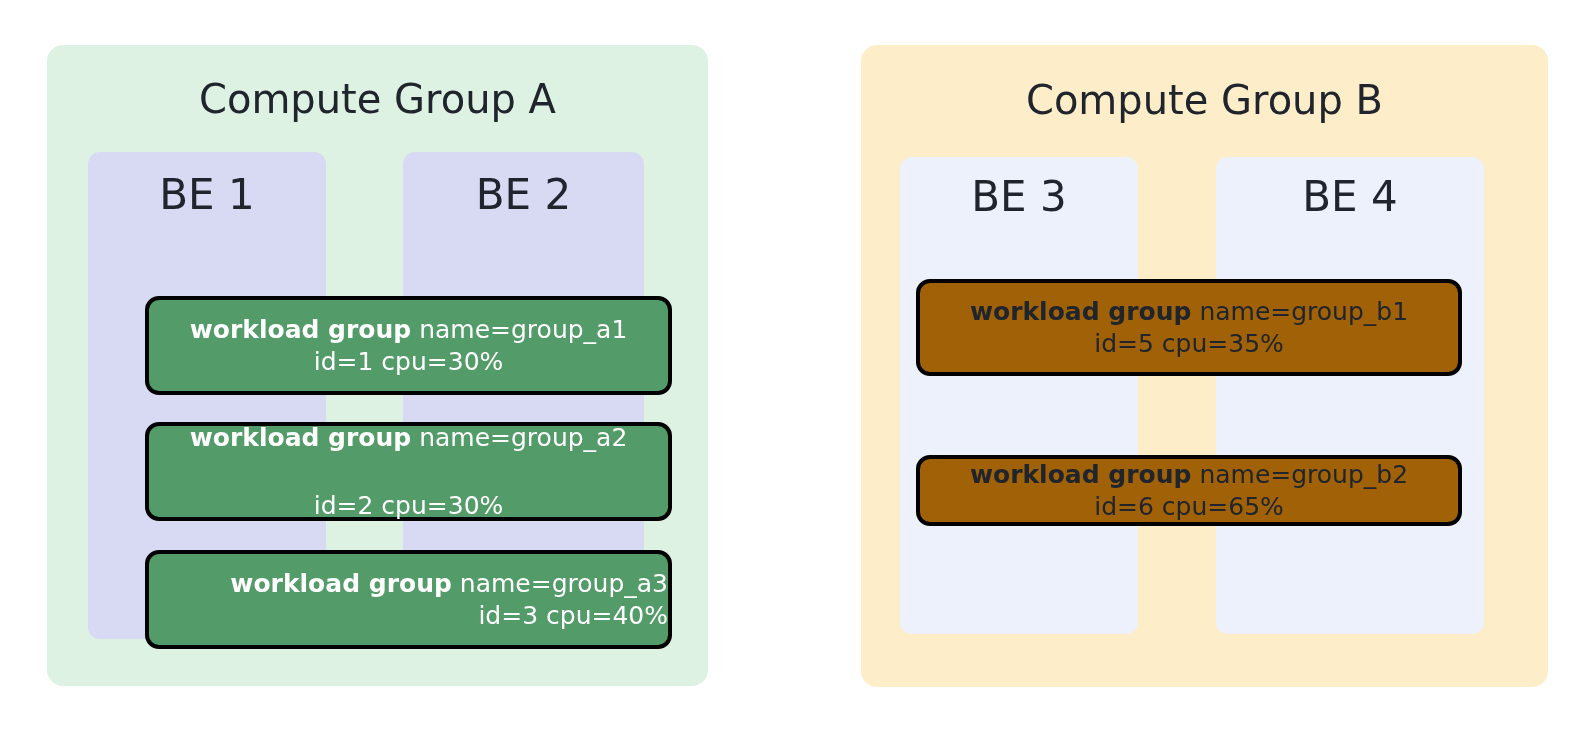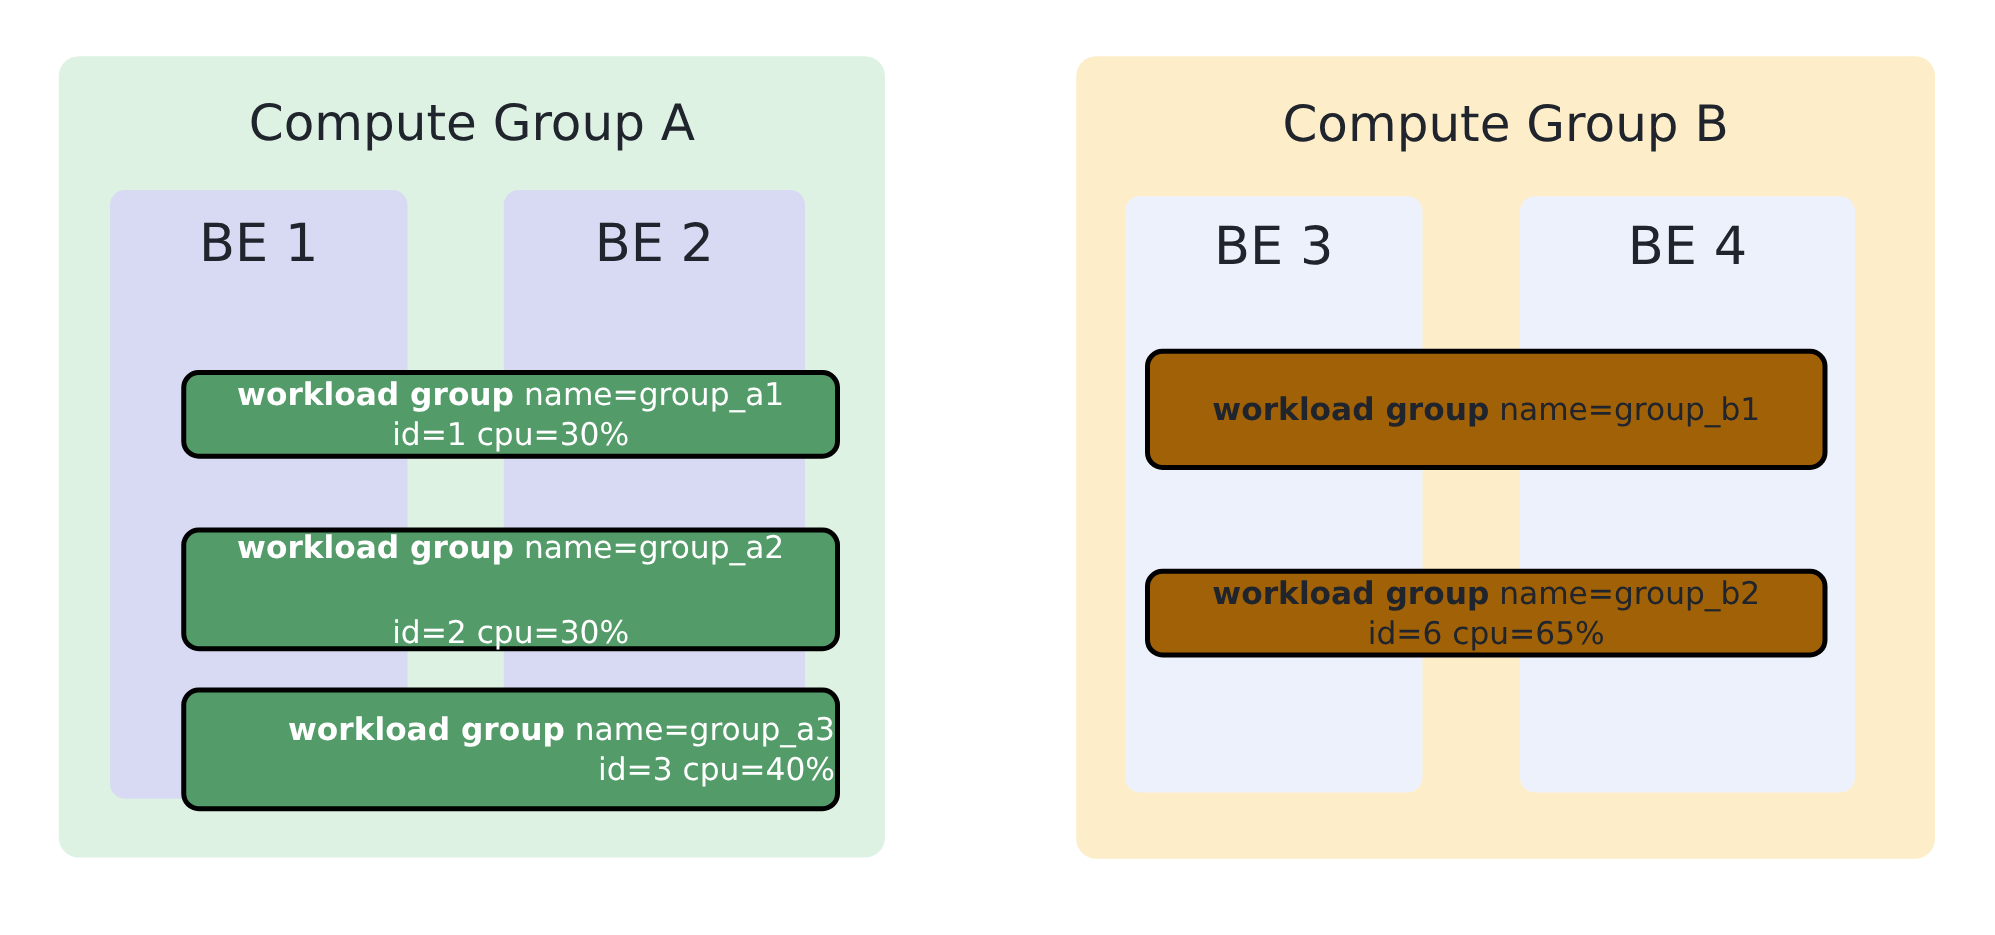--- a/index.html
+++ b/index.html
@@ -107,21 +107,21 @@
   }
   .wl-line {
     white-space: nowrap;
     font-size: 25px;
     font-weight: 400;
   }
   .wl-line .wl-strong {
     font-weight: 700;
   }
 
-  #wl-a1 { left: 98px; top: 251px; width: 527px; height: 71px; }
+  #wl-a1 { left: 98px; top: 251px; width: 527px; height: 99px; }
   #wl-a2 { left: 98px; top: 377px; width: 527px; height: 99px; gap: 36px; }
   #wl-a3 { left: 98px; top: 505px; width: 527px; height: 99px; align-items: flex-end; }
 
   #wl-b1 { left: 916px; top: 279px; width: 546px; height: 97px; }
   #wl-b2 { left: 916px; top: 455px; width: 546px; height: 71px; }
 </style>
 </head>
 <body>
 
 <div id="canvas">
@@ -176,20 +176,21 @@
       <div class="be-label">BE 4</div>
     </div>
 
   </div>
 
   <div id="wl-b1" class="workload-card workload-b">
     <div class="wl-line">
       <span class="wl-strong">workload group</span>
       <span>name=group_b1</span>
     </div>
+    <div class="wl-line">id=5  cpu=35%</div>
   </div>
 
   <div id="wl-b2" class="workload-card workload-b">
     <div class="wl-line">
       <span class="wl-strong">workload group</span>
       <span>name=group_b2</span>
     </div>
     <div class="wl-line">id=6  cpu=65%</div>
   </div>
 

